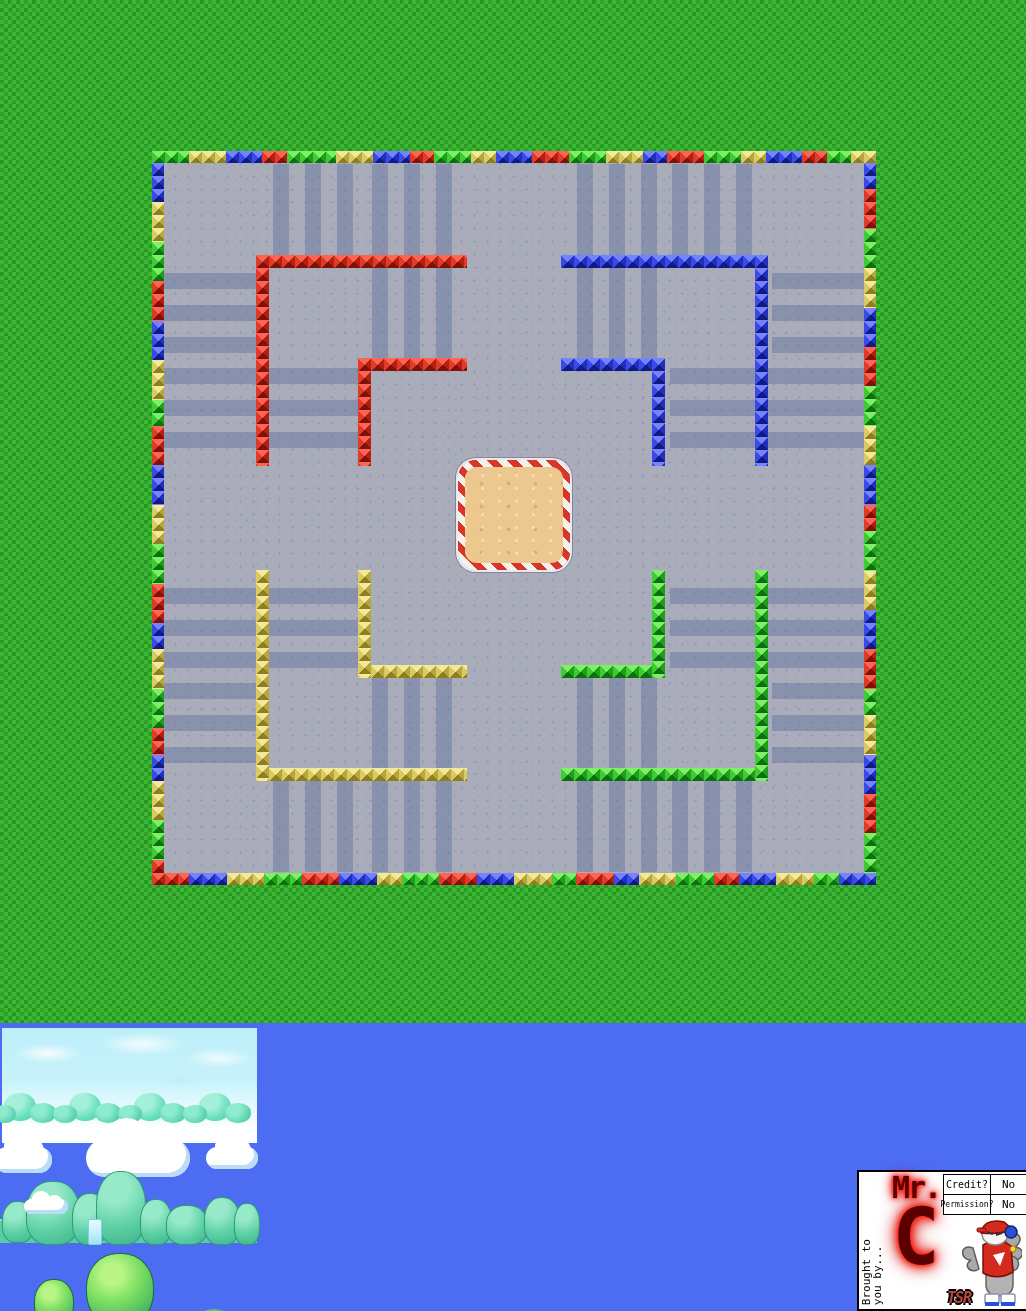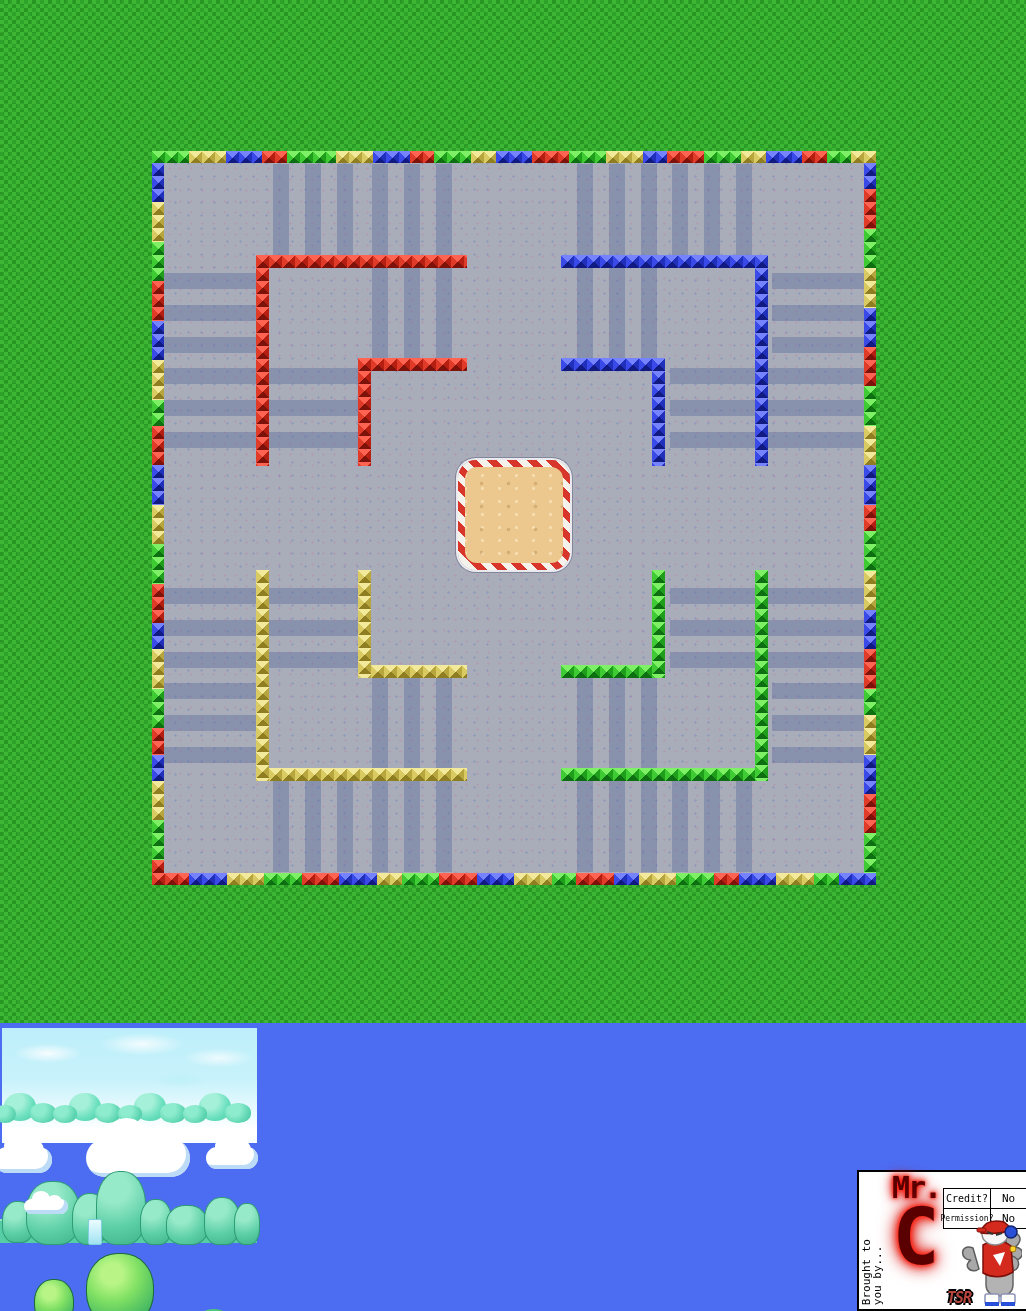--- a/index.html
+++ b/index.html
@@ -74,21 +74,21 @@
   .credit-panel{position:absolute;left:857px;top:147px;width:169px;height:141px;background:#fff;
     border:2px solid #000;border-right:none;box-sizing:border-box;}
   .brought{position:absolute;left:2px;bottom:4px;writing-mode:vertical-rl;transform:rotate(180deg);
     font-family:"DejaVu Sans Mono",monospace;font-size:11px;line-height:11px;color:#000;white-space:pre-line;}
   .mrc{position:absolute;left:24px;top:0px;width:66px;text-align:center;color:#5a0000;
     font-family:"DejaVu Sans Mono",monospace;font-weight:bold;}
   .mrc .l1{font-size:30px;line-height:32px;letter-spacing:-2px;
     text-shadow:0 0 2px #ff2a1a,0 0 5px #ff1505,0 0 9px #e80d00,0 0 14px #c90800;}
   .mrc .l2{font-size:78px;line-height:78px;margin-top:-6px;
     text-shadow:0 0 3px #ff2a1a,0 0 7px #ff1505,0 0 13px #e80d00,0 0 20px #c90800;}
-  .credit-table{position:absolute;right:0;top:16px;width:82px;border:1px solid #000;border-right:none;
+  .credit-table{position:absolute;right:0;top:2px;width:82px;border:1px solid #000;border-right:none;
     font-family:"DejaVu Sans Mono",monospace;color:#000;background:#fff;}
   .ct-row{display:flex;height:19px;align-items:center;}
   .ct-row + .ct-row{border-top:1px solid #000;}
   .ct-label{width:46px;border-right:1px solid #000;height:100%;display:flex;align-items:center;
     justify-content:center;font-size:10px;}
   .ct-label.small{font-size:8px;}
   .ct-value{flex:1;text-align:center;font-size:11px;}
   .mascot{position:absolute;right:4px;top:44px;}
   .tsr-logo{position:absolute;left:88px;bottom:2px;font-family:"DejaVu Sans Mono",monospace;
     font-weight:bold;font-style:italic;font-size:15px;color:#b5443c;letter-spacing:-1px;

